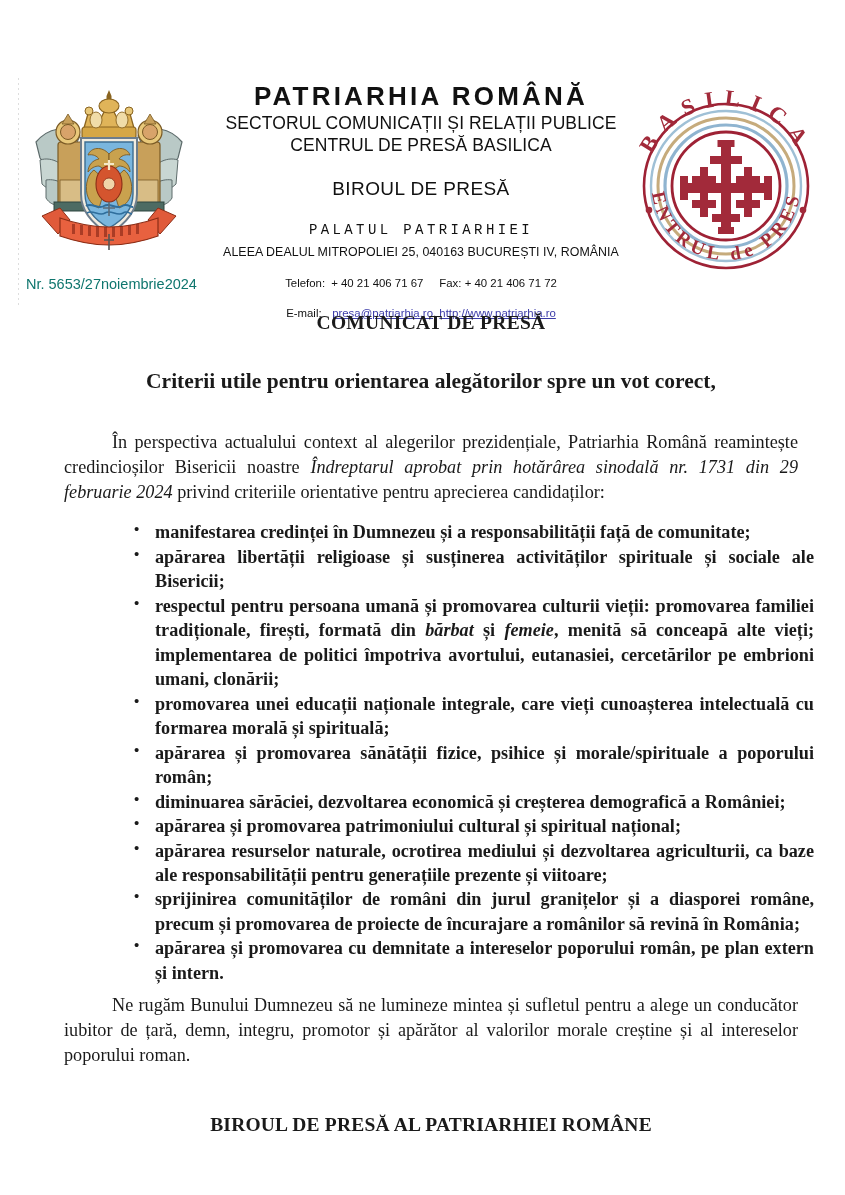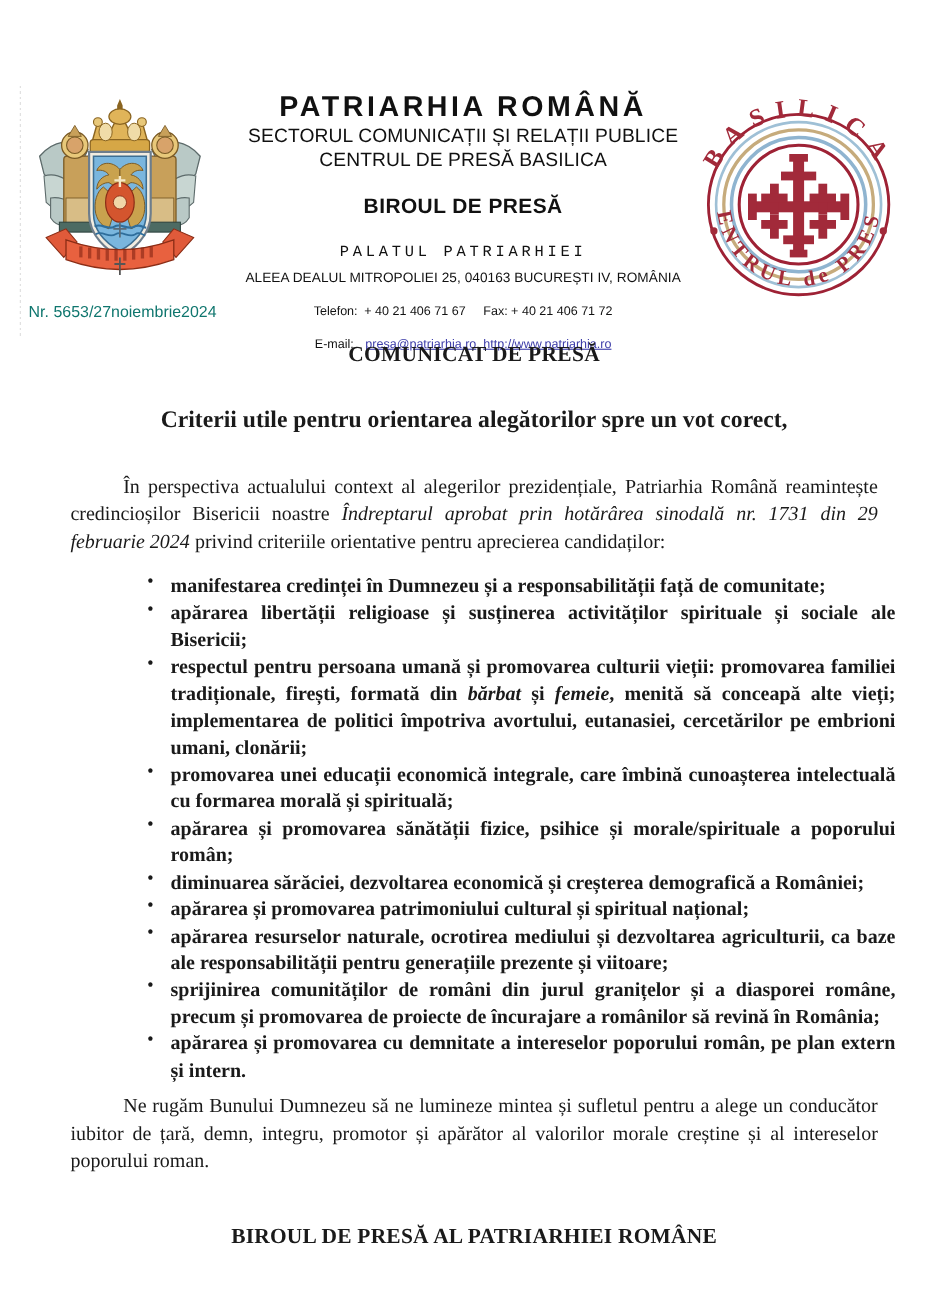--- a/index.html
+++ b/index.html
@@ -67,21 +67,21 @@
   }
   .org-sub {
     font-family: "Liberation Sans", sans-serif;
     font-size: 17.5px;
     color: #111;
     line-height: 1.28;
     letter-spacing: .1px;
   }
   .bureau {
     font-family: "Liberation Sans", sans-serif;
-    font-weight: bold;
+    font-weight: normal;
     font-size: 19px;
     margin-top: 21px;
     letter-spacing: .4px;
     color: #111;
   }
   .palace {
     font-family: Liberation Mono, monospace;
     font-size: 14px;
     letter-spacing: 3.4px;
     margin-top: 22px;
@@ -358,21 +358,21 @@
     </div>
 
     <p class="para" id="intro-para">
       <span>În perspectiva actualului context al alegerilor prezidențiale, Patriarhia Română reamintește credincioșilor Bisericii noastre </span><i>Îndreptarul aprobat prin hotărârea sinodală nr. 1731 din 29 februarie 2024</i><span> privind criteriile orientative pentru aprecierea candidaților:</span>
     </p>
 
     <ul class="criteria">
       <li><span>manifestarea credinței în Dumnezeu și a responsabilității față de comunitate;</span></li>
       <li><span>apărarea libertății religioase și susținerea activităților spirituale și sociale ale Bisericii;</span></li>
       <li><span>respectul pentru persoana umană și promovarea culturii vieții: promovarea familiei tradiționale, firești, formată din </span><i>bărbat</i><span> și </span><i>femeie</i><span>, menită să conceapă alte vieți; implementarea de politici împotriva avortului, eutanasiei, cercetărilor pe embrioni umani, clonării;</span></li>
-      <li><span>promovarea unei educații economică integrale, care îmbină cunoașterea intelectuală cu formarea morală și spirituală;</span></li>
+      <li><span>promovarea unei educații naționale integrale, care vieți cunoașterea intelectuală cu formarea morală și spirituală;</span></li>
       <li><span>apărarea și promovarea sănătății fizice, psihice și morale/spirituale a poporului român;</span></li>
       <li><span>diminuarea sărăciei, dezvoltarea economică și creșterea demografică a României;</span></li>
       <li><span>apărarea și promovarea patrimoniului cultural și spiritual național;</span></li>
       <li><span>apărarea resurselor naturale, ocrotirea mediului și dezvoltarea agriculturii, ca baze ale responsabilității pentru generațiile prezente și viitoare;</span></li>
       <li><span>sprijinirea comunităților de români din jurul granițelor și a diasporei române, precum și promovarea de proiecte de încurajare a românilor să revină în România;</span></li>
       <li><span>apărarea și promovarea cu demnitate a intereselor poporului român, pe plan extern și intern.</span></li>
     </ul>
 
     <p class="para" id="closing-para">Ne rugăm Bunului Dumnezeu să ne lumineze mintea și sufletul pentru a alege un conducător iubitor de țară, demn, integru, promotor și apărător al valorilor morale creștine și al intereselor poporului roman.</p>
 

